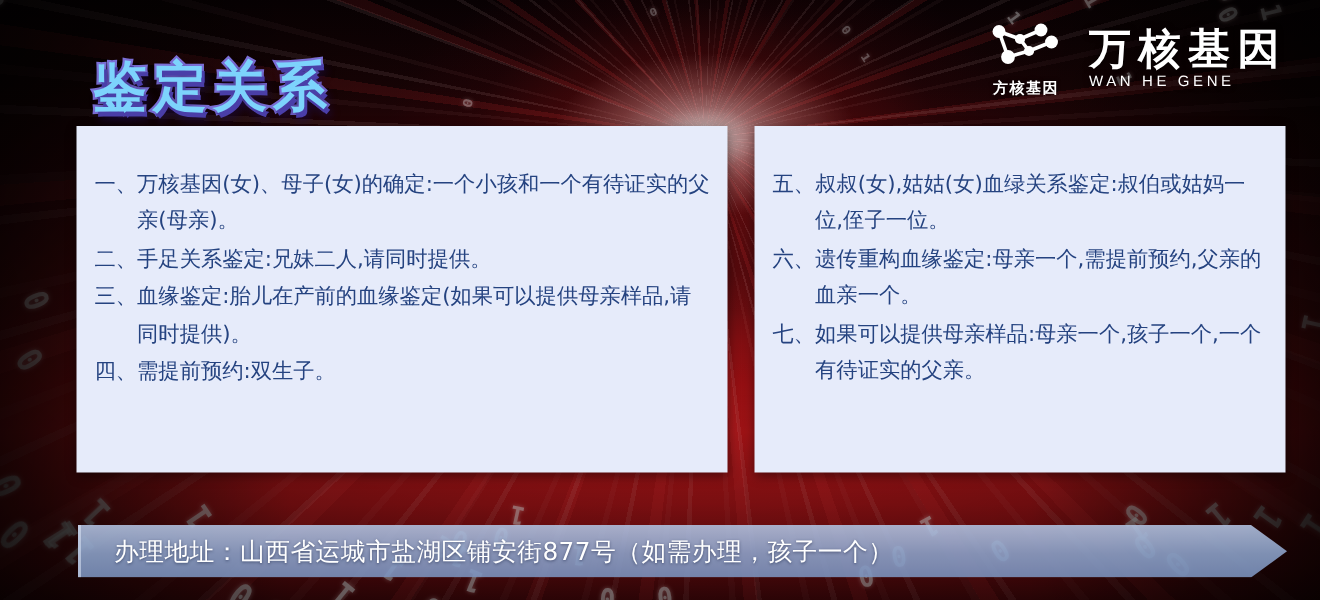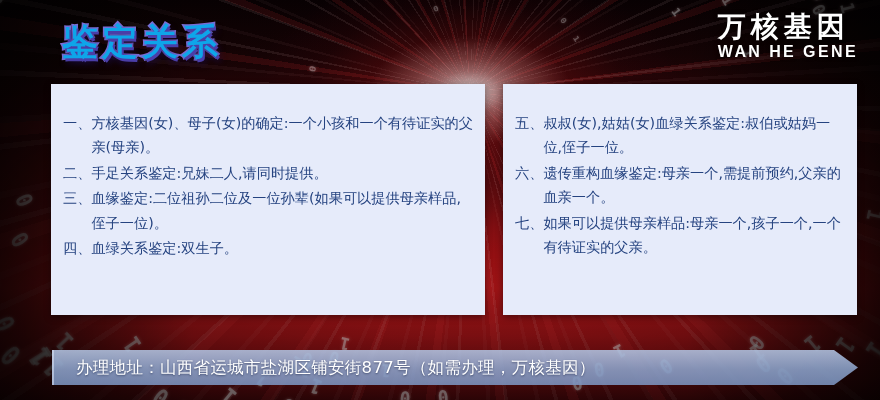--- a/index.html
+++ b/index.html
@@ -89,25 +89,25 @@
     font-weight: 700;
     white-space: nowrap;
     text-shadow: 0 0 3px rgba(255,210,210,.85);
     line-height: 1;
   }
 
   
   .title {
     position: absolute;
     left: 62px;
-    top: 18px;
+    top: 34px;
     font-size: 36px;
     font-weight: 700;
     letter-spacing: 4px;
-    color: #0ea5e9;
+    color: #7dd3fc;
     font-family: "DejaVu Sans", "Liberation Sans", sans-serif;
     -webkit-text-stroke: 3px #7b6fd6;
     paint-order: stroke fill;
     text-shadow:
        2px 3px 0 #4a3ea8,
        3px 5px 6px rgba(30,14,80,.75);
     white-space: nowrap;
     text-align: center;
   }
 
@@ -128,21 +128,21 @@
     text-shadow: 0 0 3px rgba(0,0,0,.8);
   }
   .logo-words { display: flex; flex-direction: column; gap: 2px; }
   .logo-cn {
     color: #fff; font-size: 28px; font-weight: 700; letter-spacing: 5px;
     font-family: "DejaVu Sans", "Liberation Sans", sans-serif;
     line-height: 1.05;
     text-shadow: 0 0 4px rgba(0,0,0,.7);
   }
   .logo-en {
-    color: #fff; font-size: 16px; font-weight: 700; letter-spacing: 2.4px;
+    color: #fff; font-size: 10px; font-weight: 400; letter-spacing: 2.4px;
     font-family: "Liberation Sans", sans-serif;
     text-shadow: 0 0 4px rgba(0,0,0,.7);
   }
 
   
   .panel {
     position: absolute;
     top: 84px;
     height: 231px;
     background: #e6ebfa;
@@ -258,43 +258,64 @@
       <span class="dg" style="left: 184.3px; top: 410.9px; font-size: 20.7px; opacity: 0.72; transform: translate(-50%, -50%) rotate(208.3deg) scaleY(1.2);">1</span>
       <span class="dg" style="left: 42.6px; top: 356.2px; font-size: 21.9px; opacity: 0.75; transform: translate(-50%, -50%) rotate(235.7deg) scaleY(1.24); filter: blur(0.2px);">1</span>
       <span class="dg" style="left: 844.6px; top: 345.4px; font-size: 20.4px; opacity: 0.71; transform: translate(-50%, -50%) rotate(125.4deg) scaleY(1.19);">1</span>
       <span class="dg" style="left: 726.8px; top: 1.3px; font-size: 13.6px; opacity: 0.48; transform: translate(-50%, -50%) rotate(419.1deg) scaleY(0.98);">1</span>
     </div>
   <div class="bg-layer bg-vignette"></div>
 
   <div class="title">鉴定关系</div>
 
   <div class="logo">
+    <div class="logo-mark">
+      <svg width="56" height="38" viewBox="0 0 56 38">
+        <g stroke="#ffffff" stroke-width="2.4" fill="none">
+          <line x1="10" y1="9" x2="24" y2="14"></line>
+          <line x1="24" y1="14" x2="38" y2="8"></line>
+          <line x1="24" y1="14" x2="30" y2="22"></line>
+          <line x1="30" y1="22" x2="45" y2="16"></line>
+          <line x1="30" y1="22" x2="16" y2="26"></line>
+          <line x1="10" y1="9" x2="16" y2="26"></line>
+        </g>
+        <g fill="#ffffff">
+          <circle cx="10" cy="9" r="4.3"></circle>
+          <circle cx="24" cy="14" r="3.4"></circle>
+          <circle cx="38" cy="8" r="4.3"></circle>
+          <circle cx="30" cy="22" r="3.4"></circle>
+          <circle cx="45" cy="16" r="4.3"></circle>
+          <circle cx="16" cy="26" r="4.6"></circle>
+        </g>
+      </svg>
+      <span class="logo-mark-text">方核基因</span>
+    </div>
     <div class="logo-words">
       <span class="logo-cn">万核基因</span>
       <span class="logo-en">WAN HE GENE</span>
     </div>
   </div>
 
   <div class="panel panel-left">
     <ul class="list" id="list-left">
         <li class="list-item">
           <span class="item-num">一、</span>
-          <span class="item-text">方核基因(女)、母子(女)的确定:一个小孩和一个有待证实的父亲(母亲)。</span>
+          <span class="item-text">万核基因(女)、母子(女)的确定:一个小孩和一个有待证实的父亲(母亲)。</span>
         </li>
         <li class="list-item">
           <span class="item-num">二、</span>
           <span class="item-text">手足关系鉴定:兄妹二人,请同时提供。</span>
         </li>
         <li class="list-item">
           <span class="item-num">三、</span>
-          <span class="item-text">血缘鉴定:二位祖孙二位及一位孙辈(如果可以提供母亲样品,侄子一位)。</span>
+          <span class="item-text">血缘鉴定:胎儿在产前的血缘鉴定(如果可以提供母亲样品,请同时提供)。</span>
         </li>
         <li class="list-item">
           <span class="item-num">四、</span>
-          <span class="item-text">血绿关系鉴定:双生子。</span>
+          <span class="item-text">需提前预约:双生子。</span>
         </li>
       </ul>
   </div>
 
   <div class="panel panel-right">
     <ul class="list" id="list-right">
         <li class="list-item">
           <span class="item-num">五、</span>
           <span class="item-text">叔叔(女),姑姑(女)血绿关系鉴定:叔伯或姑妈一位,侄子一位。</span>
         </li>
@@ -304,16 +325,16 @@
         </li>
         <li class="list-item">
           <span class="item-num">七、</span>
           <span class="item-text">如果可以提供母亲样品:母亲一个,孩子一个,一个有待证实的父亲。</span>
         </li>
       </ul>
   </div>
 
   <div class="addr-wrap">
     <div class="addr-bar"></div>
-    <div class="addr-text">办理地址：山西省运城市盐湖区铺安街877号（如需办理，万核基因）</div>
+    <div class="addr-text">办理地址：山西省运城市盐湖区铺安街877号（如需办理，孩子一个）</div>
   </div>
 
 </div>
 
 </body></html>

